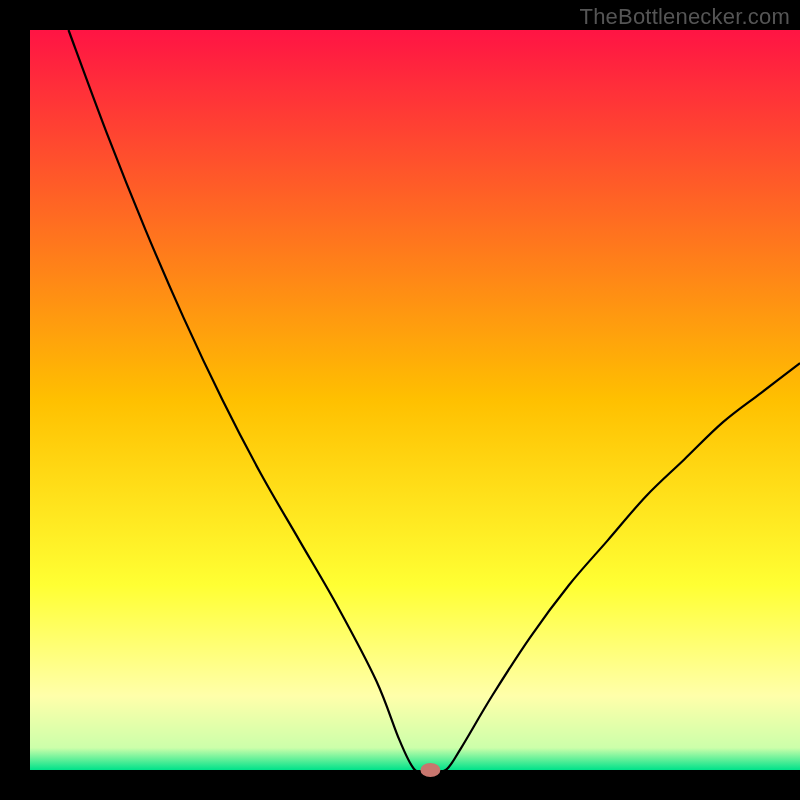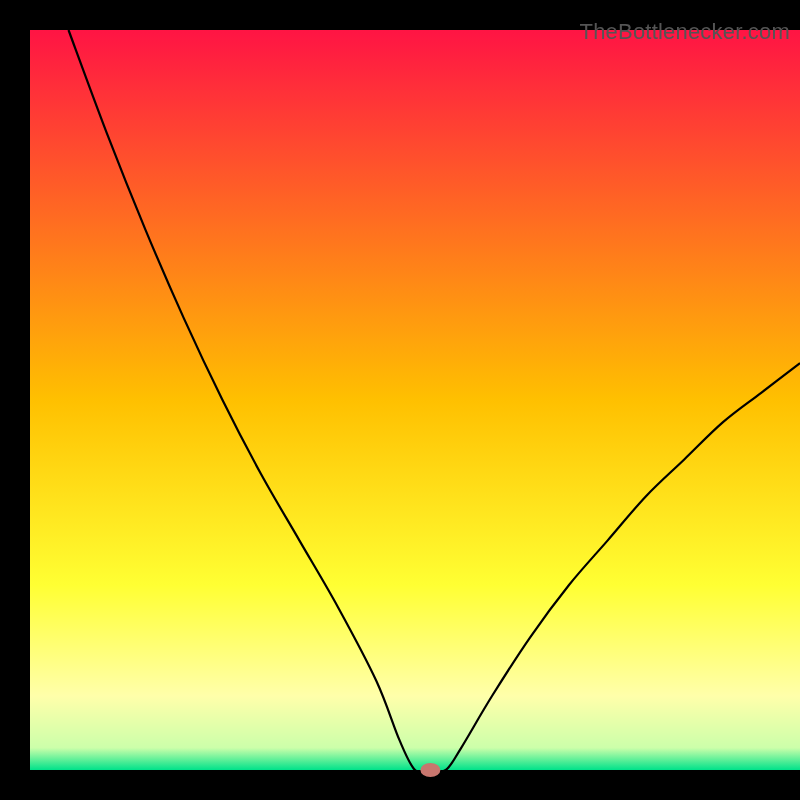--- a/index.html
+++ b/index.html
@@ -13,21 +13,21 @@
   }
   .frame {
     position: absolute;
     top: 0;
     left: 0;
     width: 800px;
     height: 800px;
   }
   .attribution {
     position: absolute;
-    top: 19px;
+    top: 4px;
     right: 10px;
     color: #555;
     font-size: 22px;
     letter-spacing: 0.2px;
     font-weight: 400;
   }
 </style>
 </head>
 <body>
 

